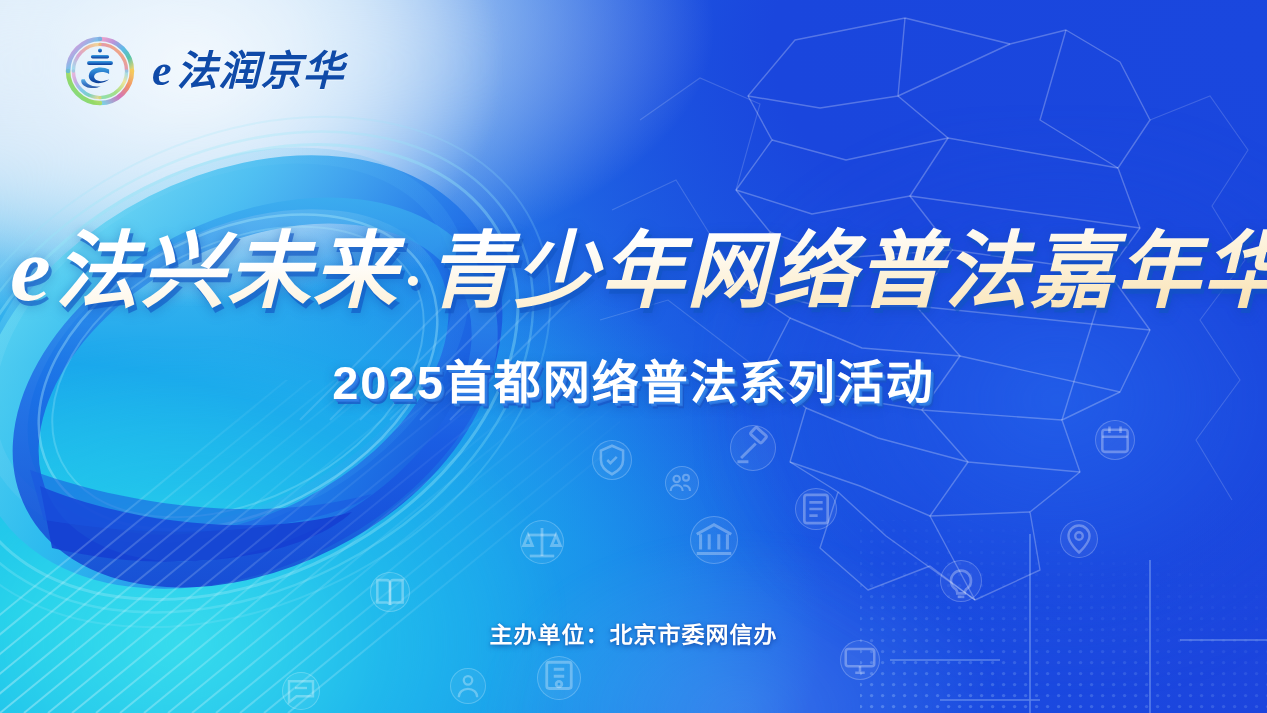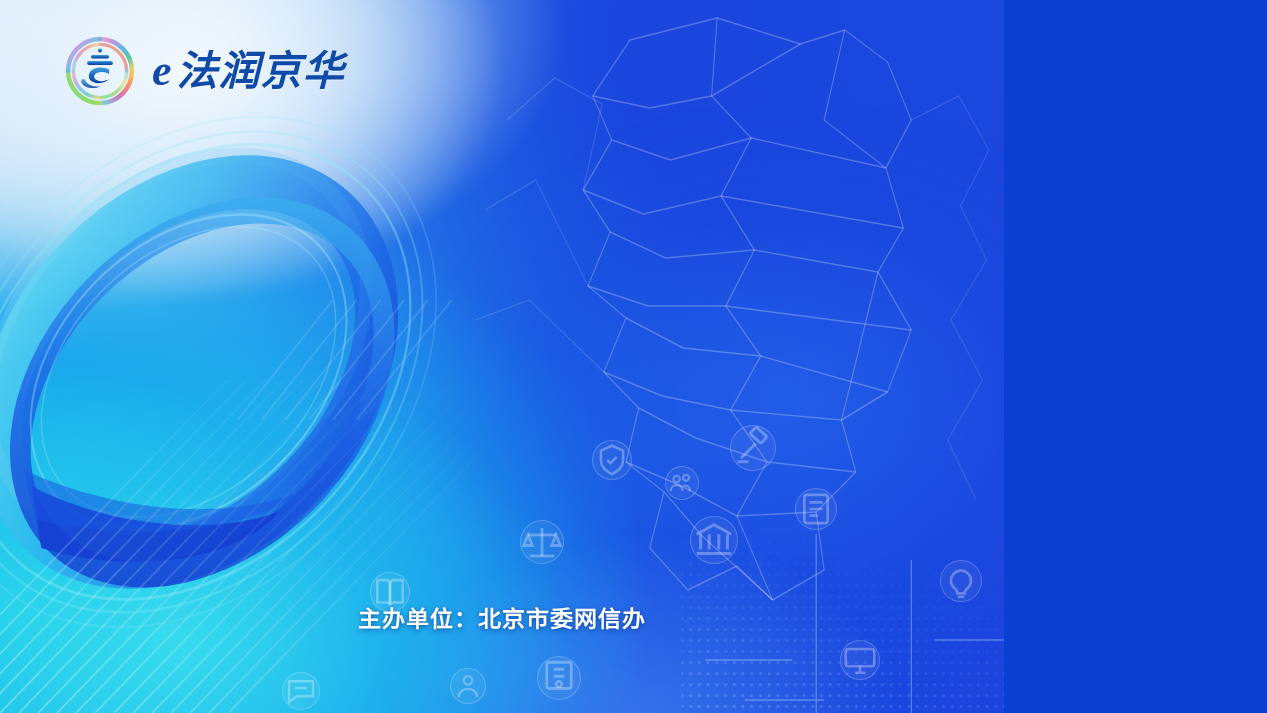--- a/index.html
+++ b/index.html
@@ -1,21 +1,21 @@
 <!DOCTYPE html>
 <html lang="zh-CN"><head>
 <meta charset="utf-8">
 <title>e法兴未来 · 青少年网络普法嘉年华</title>
 <style>
   html,body{margin:0;padding:0;background:#0b3fd0;}
   *{box-sizing:border-box;}
 
   #poster{
     position:relative;
-    width:1004px;
+    width:1267px;
     height:713px;
     overflow:hidden;
     font-family:"Liberation Sans","DejaVu Sans",sans-serif;
     background:
       radial-gradient(120% 95% at 6% 4%,  #eaf3fb 0%, #d6e8f8 14%, rgba(214,232,248,0) 42%),
       radial-gradient(105% 110% at 2% 86%, #25d7e8 0%, #1ec2ea 16%, #1aa7ec 32%, rgba(26,167,236,0) 60%),
       radial-gradient(130% 120% at 100% 6%, #1a47de 0%, #1a46dd 30%, rgba(26,70,221,0) 72%),
       linear-gradient(118deg,#bfe0f7 0%, #6fc9f2 16%, #31a8f0 32%, #1c79ea 52%, #1a4ee2 72%, #1c44dd 100%);
   }
 
@@ -126,21 +126,21 @@
     position:absolute;left:0;right:0;bottom:52px;
     text-align:center;
     font-family:"Liberation Sans","DejaVu Sans",sans-serif;
     font-weight:700;
     color:#ffffff;
   }
   .credit-line{
     white-space:nowrap;
     text-shadow:0 2px 5px rgba(10,50,140,.55), 0 0 2px rgba(20,70,170,.5);
   }
-  .credit-host{font-size:23px;letter-spacing:1px;margin-bottom:27px;}
+  .credit-host{font-size:23px;letter-spacing:1px;margin-bottom:11px;}
   .credit-org{font-size:25px;letter-spacing:.5px;}
   .credit-org .sep{display:inline-block;width:22px;}
 
   
   .badge{
     position:absolute;
     border-radius:50%;
     border:1px solid rgba(255,255,255,.22);
     background:rgba(255,255,255,.055);
     display:flex;align-items:center;justify-content:center;
@@ -448,19 +448,25 @@
           <path d="M62 48c-9-5-23-3-26 5-3 7 3 13 12 13 6 0 11-2 14-5-4 2-9 3-13 2-6-1-8-5-6-8 3-4 12-5 19-1z"></path>
           <path d="M30 61c2 7 11 11 21 9-9 5-22 2-25-4-1-2-1-4 0-5z" opacity=".85"></path>
         </g>
       </svg>
     </div>
     <div class="logo-text">
       <span class="lg-e">e</span><span>法润京华</span>
     </div>
   </div>
 
-
+  <div class="title-block">
+    <div class="main-title"><span class="mt-e">e</span><span>法兴未来</span><span class="mt-dot">·</span><span>青少年网络普法嘉年华</span></div>
+  </div>
+
+  <div class="subtitle">
+    <span class="subtitle-text">2025首都网络普法系列活动</span>
+  </div>
 
   <div class="credits">
     <div class="credit-line credit-host">主办单位：北京市委网信办</div>
   </div>
 
 </div>
 
 </body></html>

